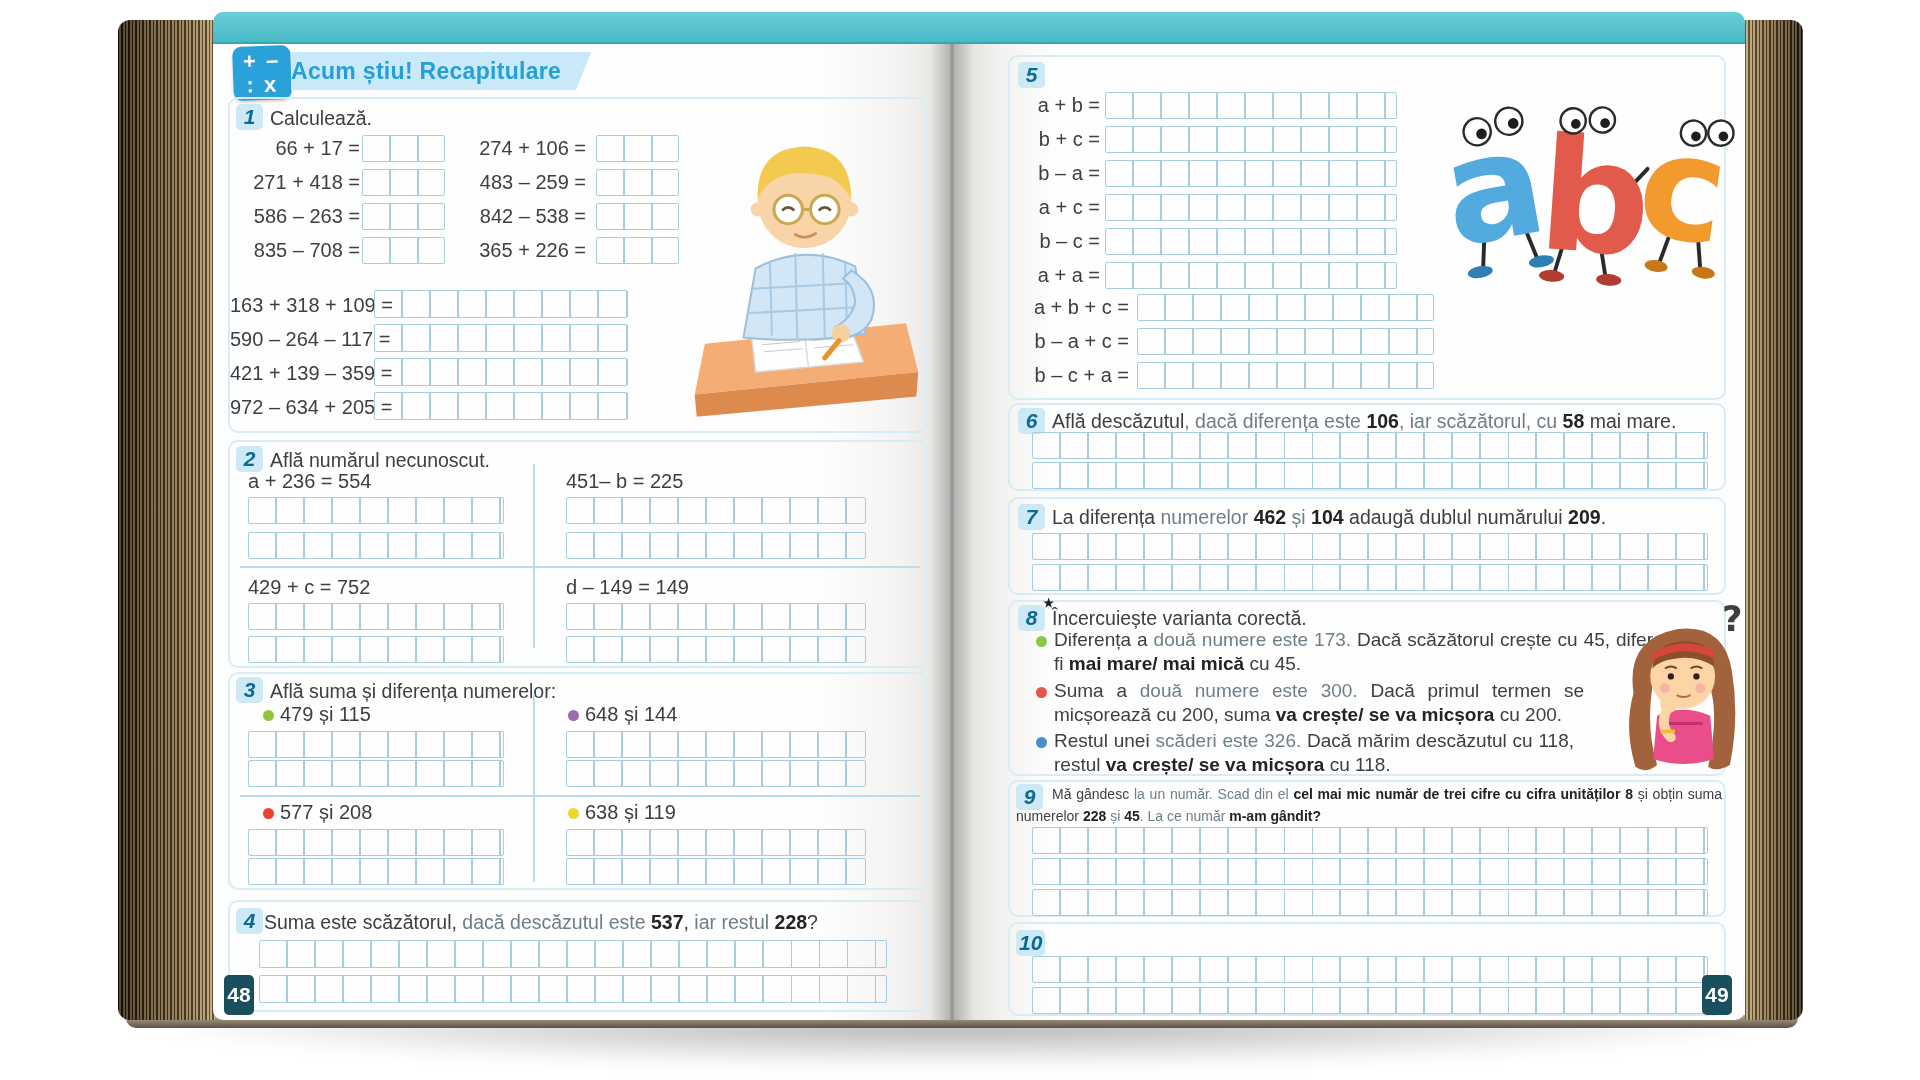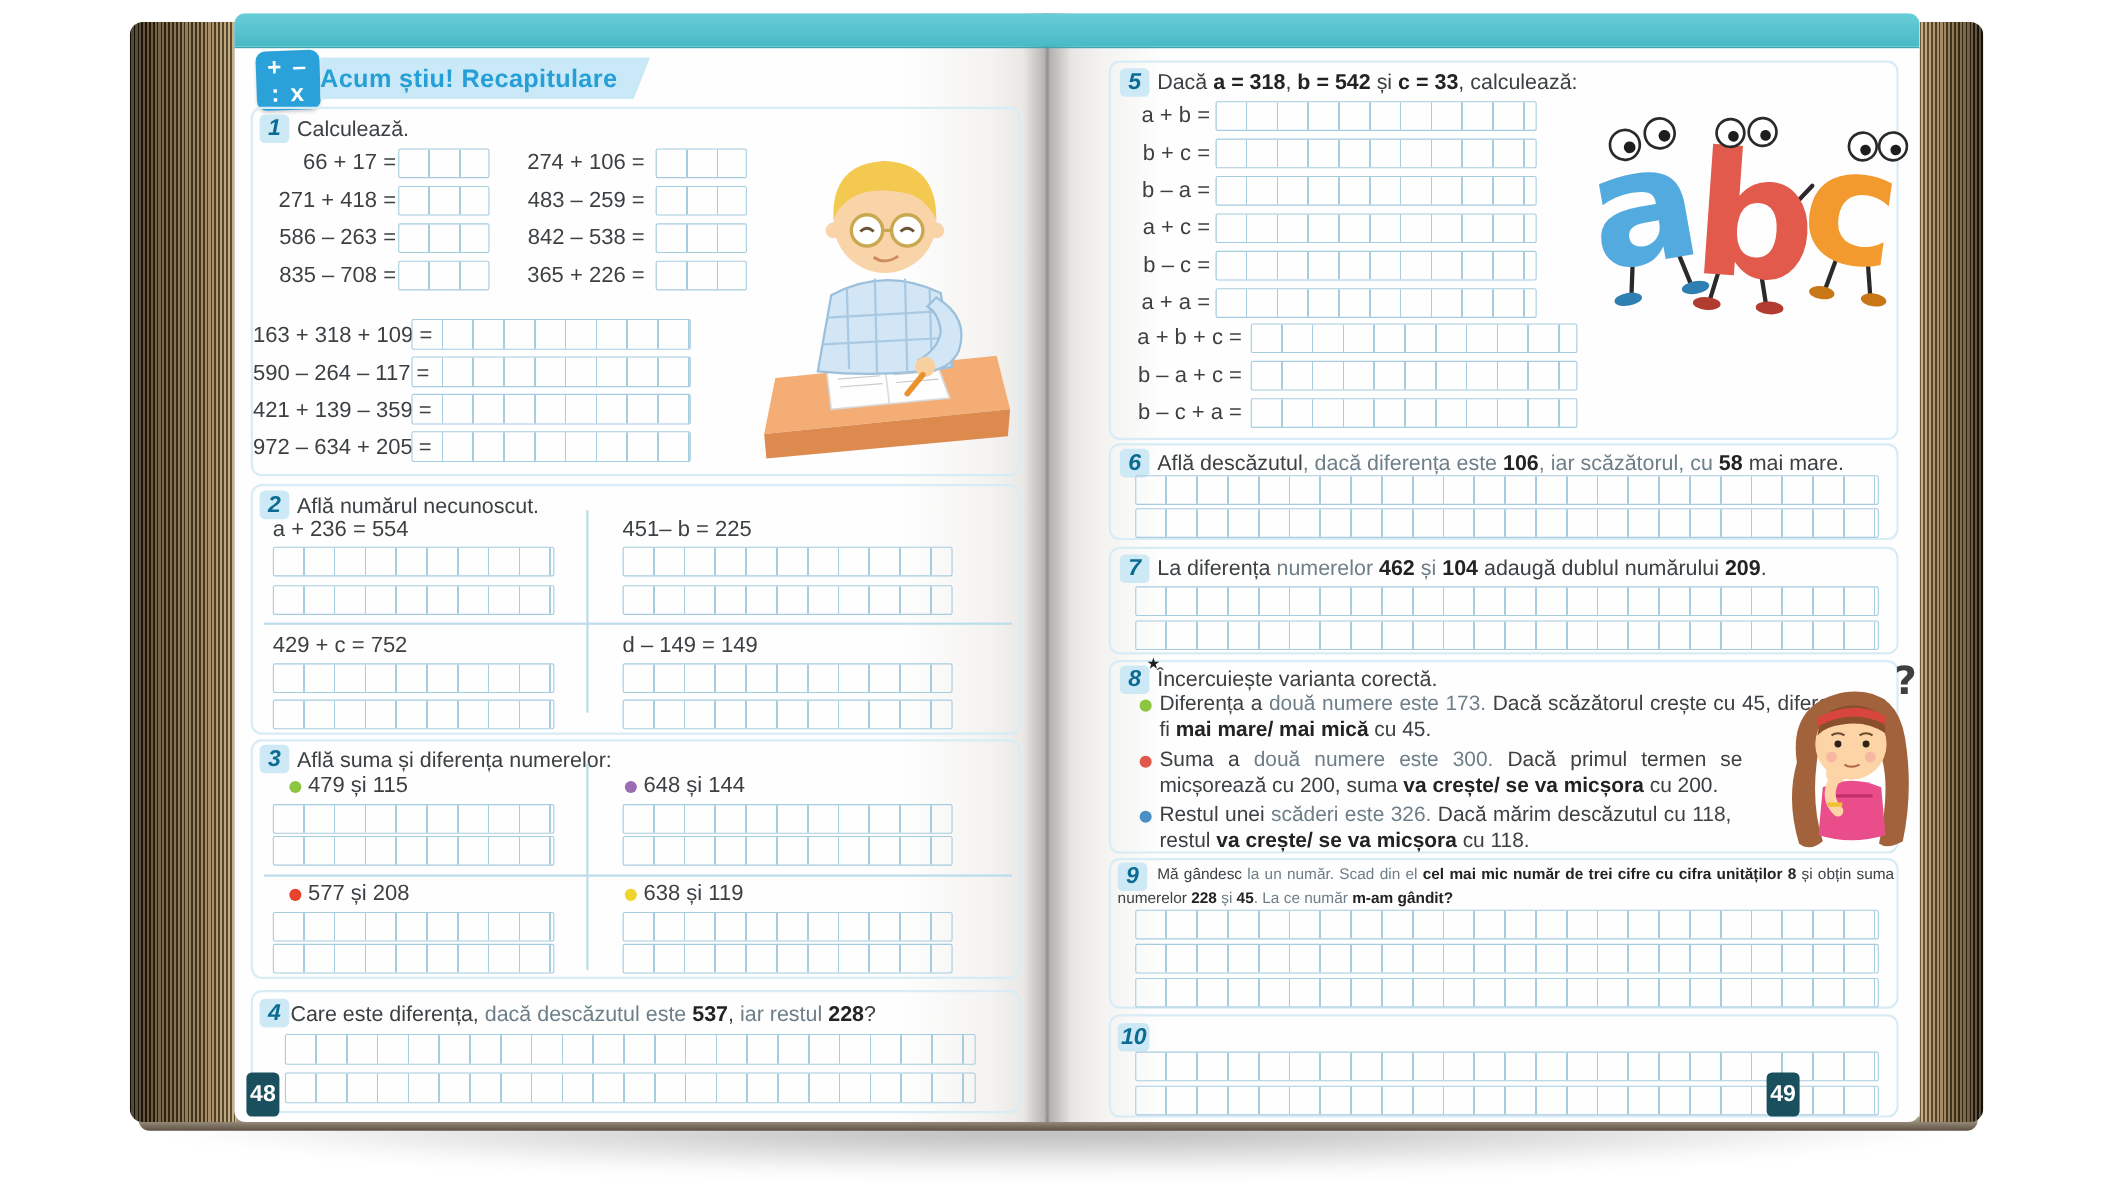--- a/index.html
+++ b/index.html
@@ -193,32 +193,31 @@
     <div class="grid" style="left:18px;top:155px;width:256px"></div>
     <div class="grid" style="left:18px;top:184px;width:256px"></div>
     <div class="grid" style="left:336px;top:155px;width:300px"></div>
     <div class="grid" style="left:336px;top:184px;width:300px"></div>
   </section>
 
   <section class="sec" style="left:228px;top:900px;width:700px;height:112px">
     <div class="nbadge" style="left:6px;top:6px">
         <span>4</span>
       </div>
-    <div class="rich" style="left:34px;top:9px;white-space:nowrap"><span>Care este diferența, </span><span class="g">dacă descăzutul este </span><span class="b">537</span><span>, </span><span class="g">iar restul </span><span class="b">228</span><span>?</span></div>
+    <div class="rich" style="left:34px;top:9px;white-space:nowrap"><span>Suma este scăzătorul, </span><span class="g">dacă descăzutul este </span><span class="b">537</span><span>, </span><span class="g">iar restul </span><span class="b">228</span><span>?</span></div>
     <div class="grid tall" style="left:29px;top:38px;width:628px"></div>
     <div class="grid tall" style="left:29px;top:73px;width:628px"></div>
   </section>
 
   <div class="pnum" style="left:224px;top:975px">48</div>
 
   <section class="sec" style="left:1008px;top:55px;width:718px;height:345px">
     <div class="nbadge" style="left:8px;top:5px">
         <span>5</span>
       </div>
-    <div class="rich" style="left:42px;top:7px;white-space:nowrap"><span>Dacă </span><span class="b">a = 318</span><span>, </span><span class="b">b = 542</span><span> și </span><span class="b">c = 33</span><span>, calculează:</span></div>
 
     <div class="lab" style="left:20px;top:37px;width:70px">a + b =</div>
     <div class="grid" style="left:95px;top:35px;width:292px"></div>
     <div class="lab" style="left:20px;top:71px;width:70px">b + c =</div>
     <div class="grid" style="left:95px;top:69px;width:292px"></div>
     <div class="lab" style="left:20px;top:105px;width:70px">b – a =</div>
     <div class="grid" style="left:95px;top:103px;width:292px"></div>
     <div class="lab" style="left:20px;top:139px;width:70px">a + c =</div>
     <div class="grid" style="left:95px;top:137px;width:292px"></div>
     <div class="lab" style="left:20px;top:173px;width:70px">b – c =</div>
@@ -333,15 +332,15 @@
   </section>
 
   <section class="sec" style="left:1008px;top:922px;width:718px;height:94px">
     <div class="nbadge" style="left:6px;top:6px">
         <span>10</span>
       </div>
     <div class="grid" style="left:22px;top:32px;width:676px"></div>
     <div class="grid" style="left:22px;top:63px;width:676px"></div>
   </section>
 
-  <div class="pnum" style="left:1606px;top:975px">49</div>
+  <div class="pnum" style="left:1702px;top:975px">49</div>
 
 </div>
 
 </body></html>

